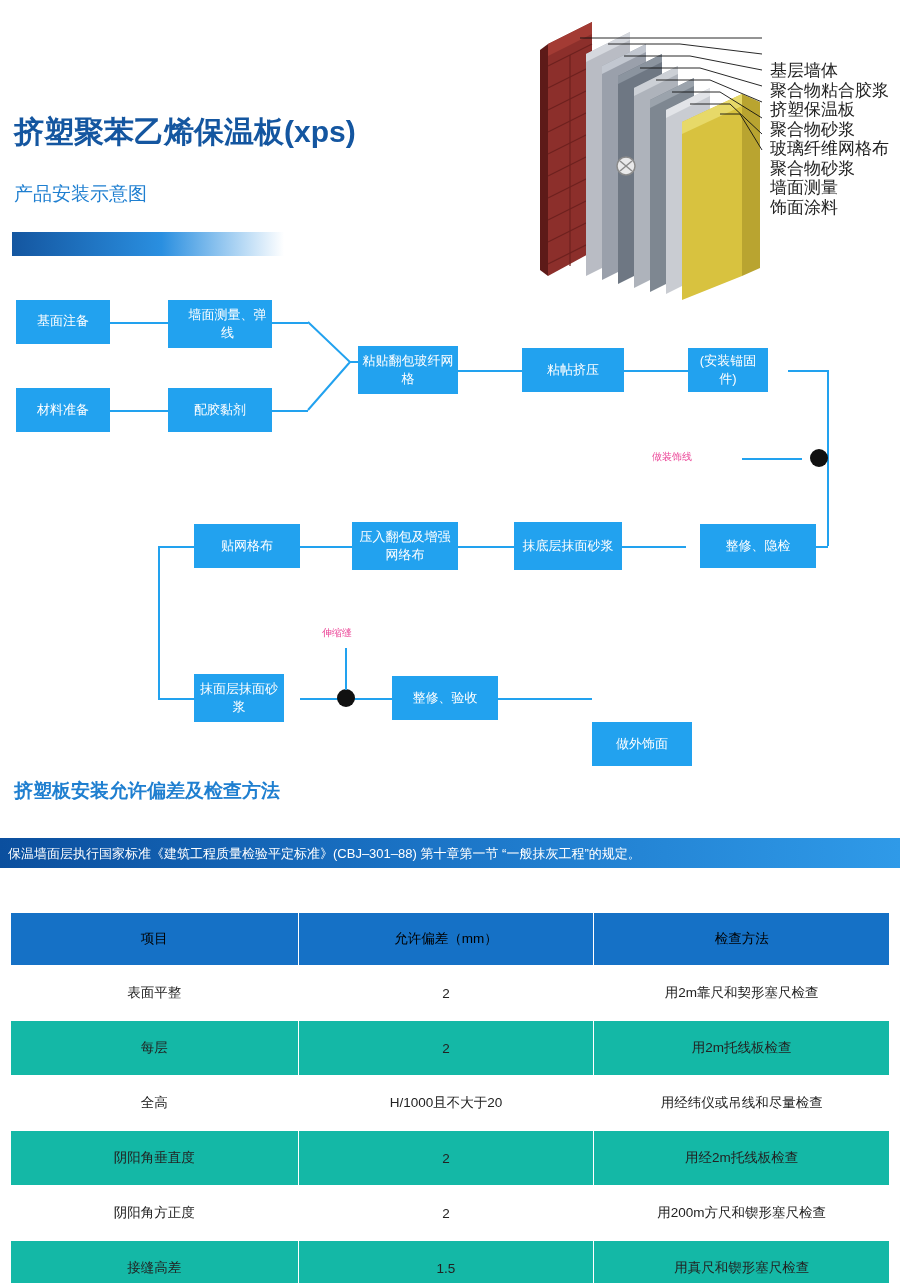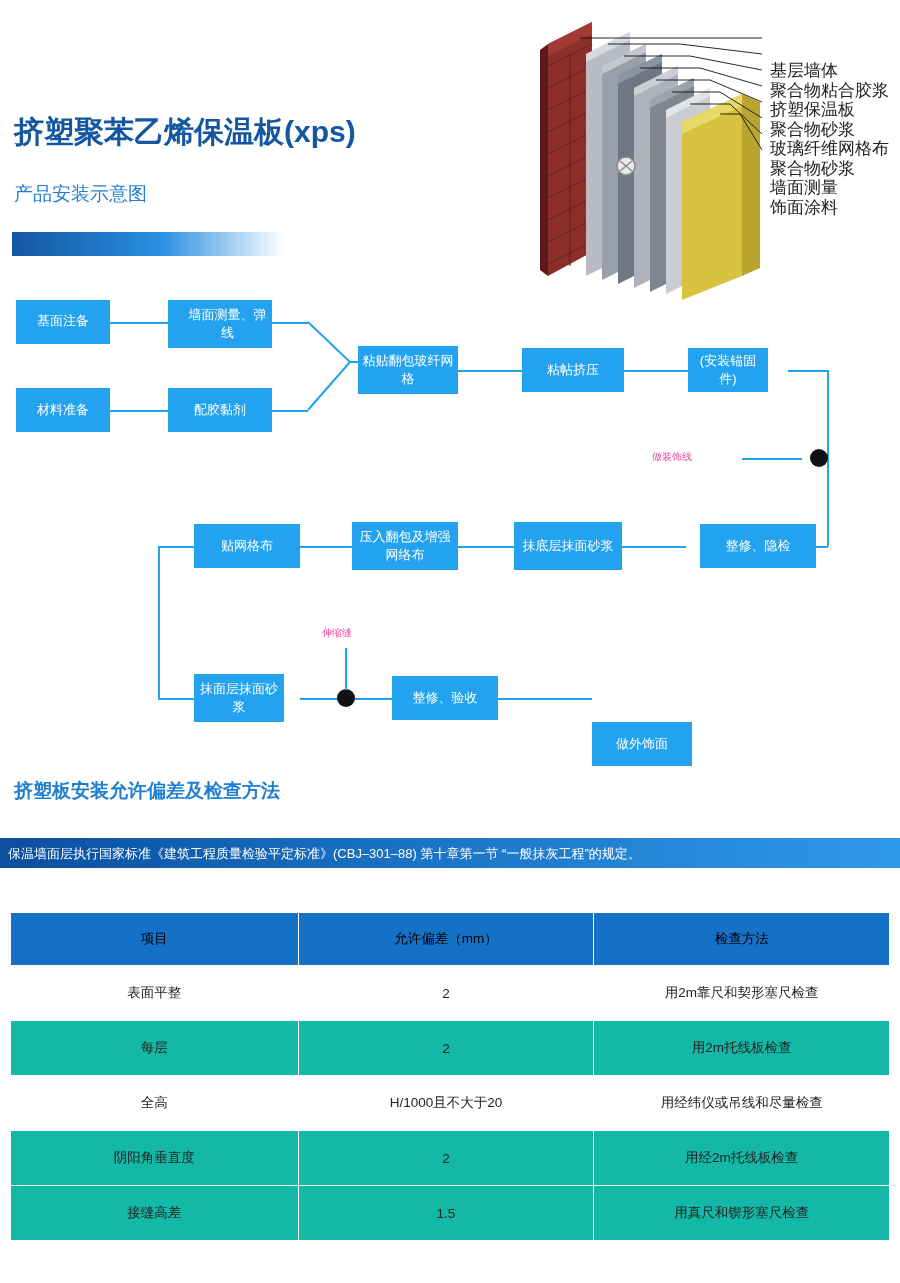--- a/index.html
+++ b/index.html
@@ -234,19 +234,24 @@
     <tr class="odd">
       <td>全高</td>
       <td>H/1000且不大于20</td>
       <td>用经纬仪或吊线和尽量检查</td>
     </tr>
     <tr class="even">
       <td>阴阳角垂直度</td>
       <td>2</td>
       <td>用经2m托线板检查</td>
     </tr>
+    <tr class="odd">
+      <td>阴阳角方正度</td>
+      <td>2</td>
+      <td>用200m方尺和锲形塞尺检查</td>
+    </tr>
     <tr class="even">
       <td>接缝高差</td>
       <td>1.5</td>
       <td>用真尺和锲形塞尺检查</td>
     </tr>
   </tbody>
 </table>
 
 </body></html>

